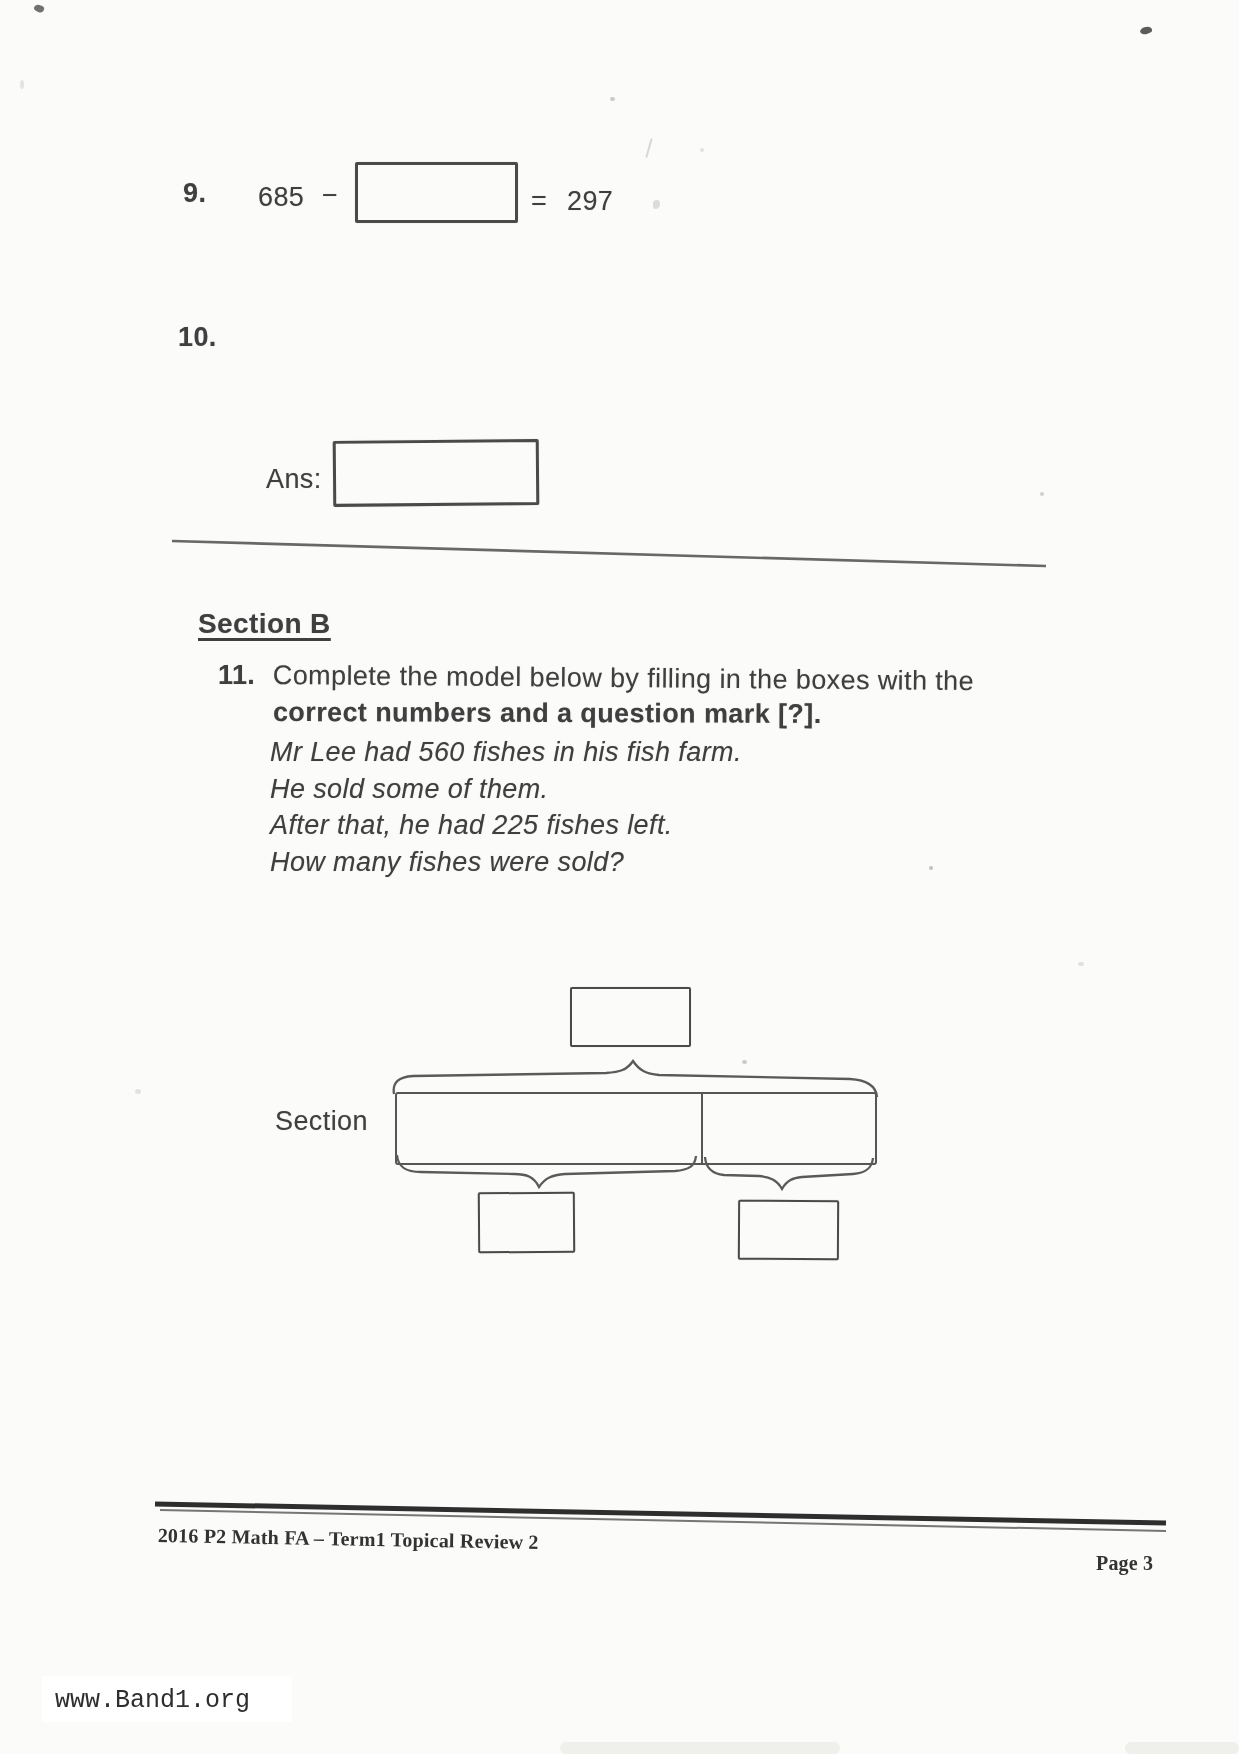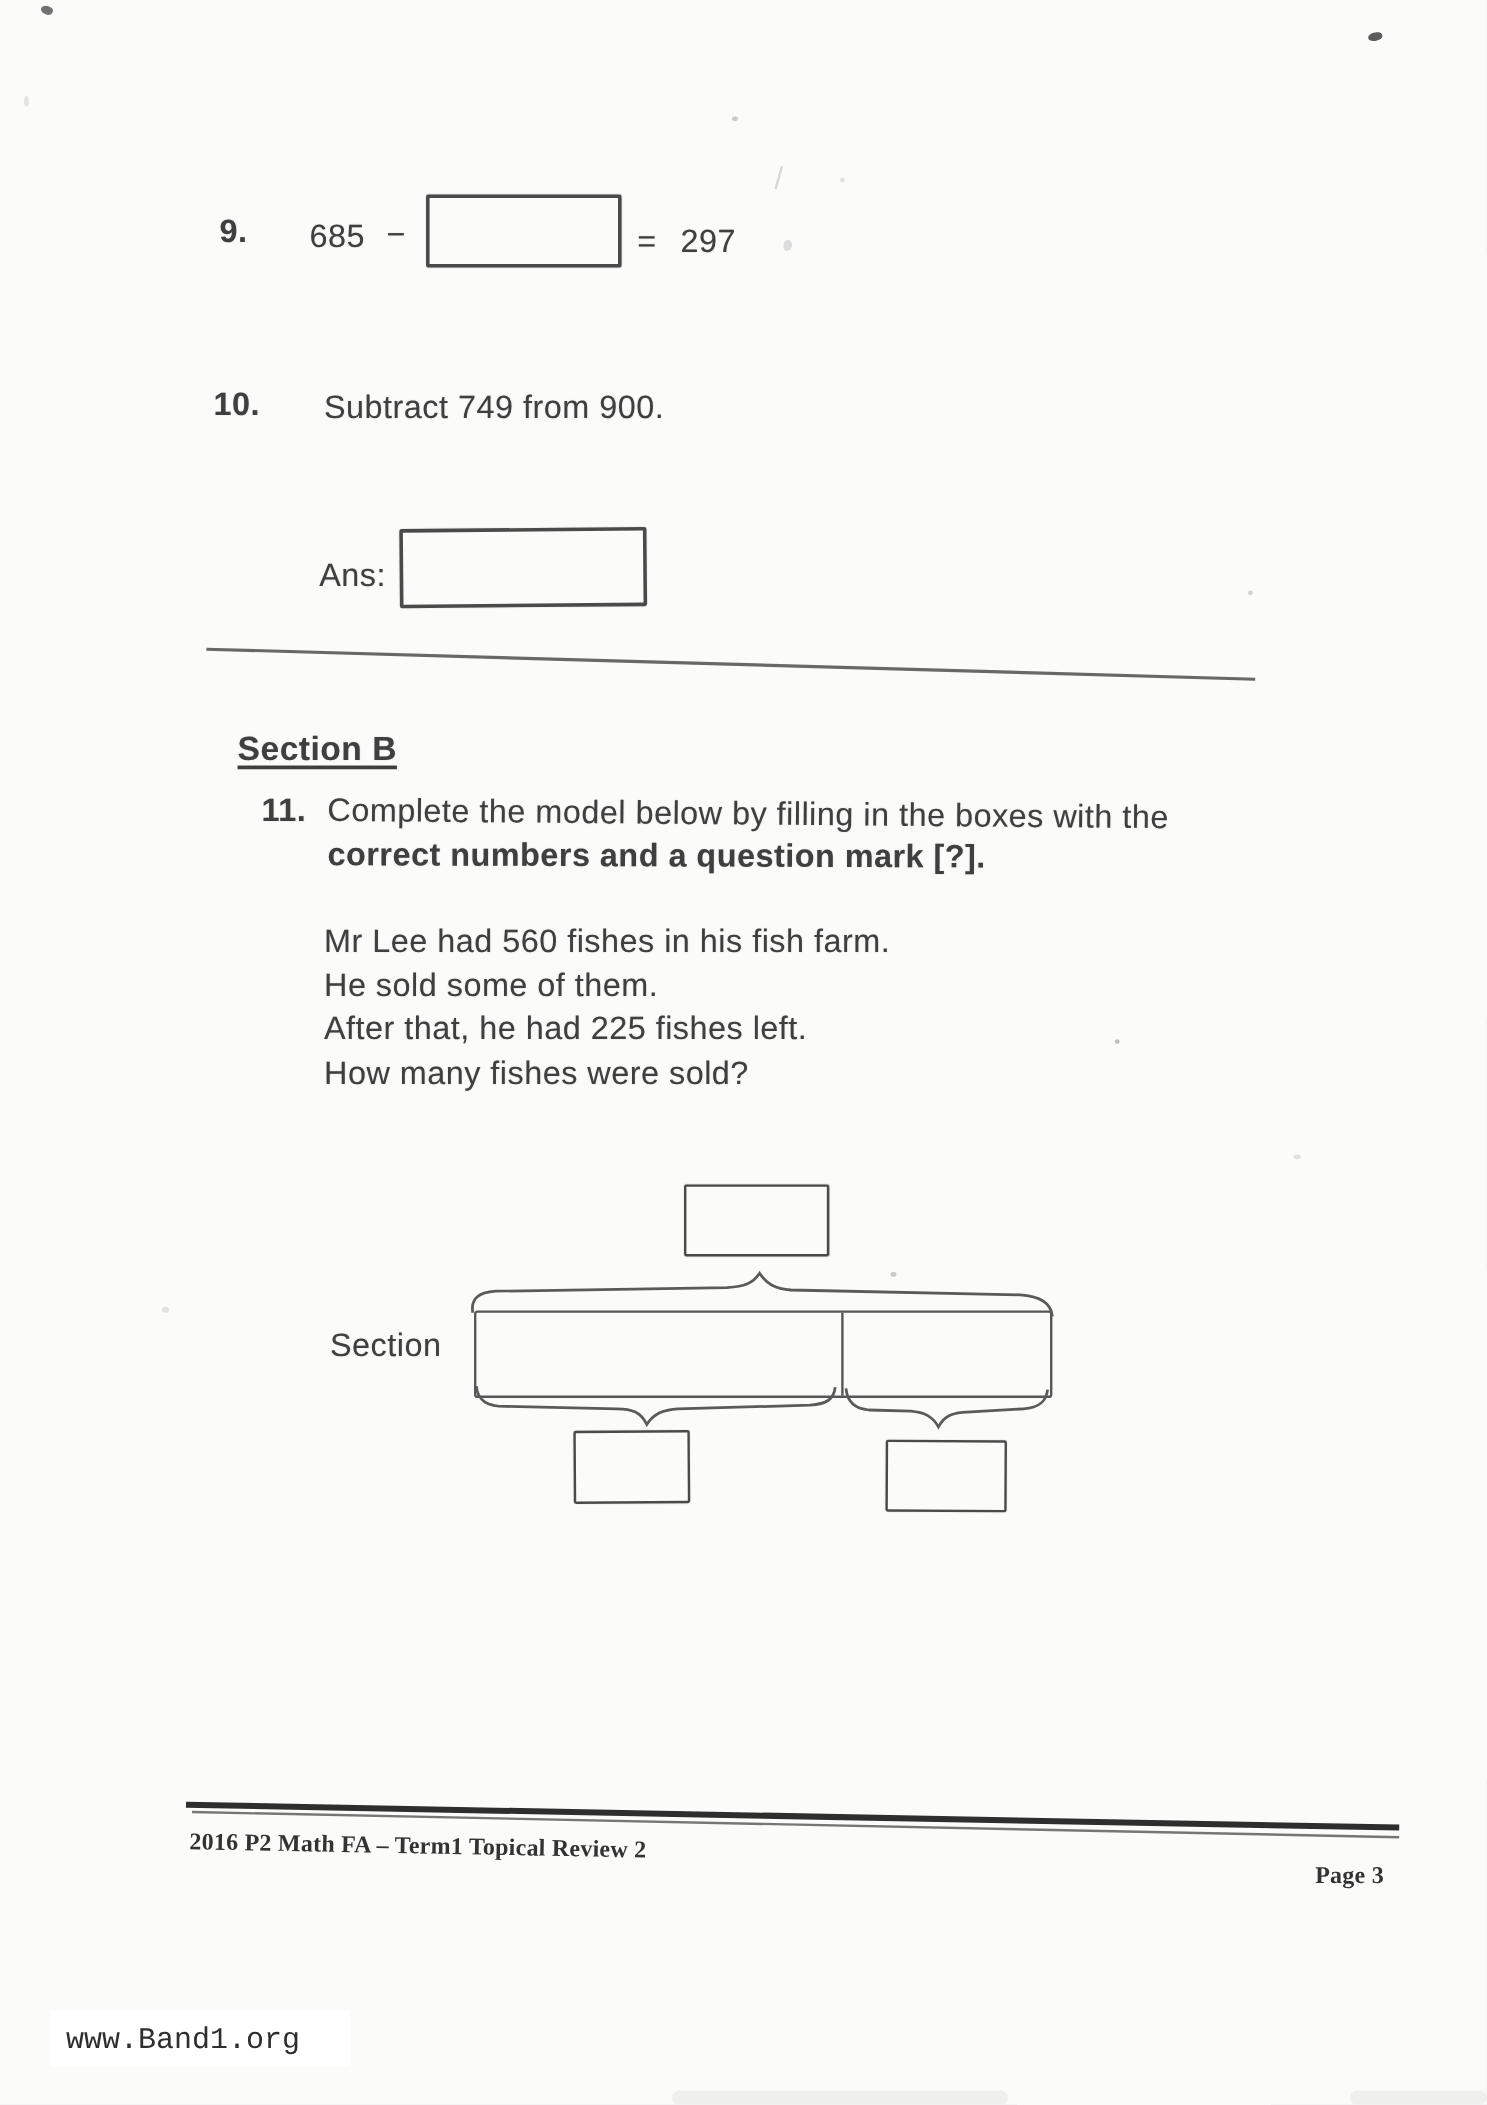--- a/index.html
+++ b/index.html
@@ -68,32 +68,31 @@
 <div id="page">
 
   <div class="abs ink qnum" style="left:183px;top:178px;">9.</div>
   <div class="abs ink body-text" style="left:258px;top:182px;">685</div>
   <div class="abs ink body-text" style="left:322px;top:180px;">−</div>
   <div class="abs answer-box" style="left:355px;top:162px;width:157px;height:55px;"></div>
   <div class="abs ink body-text" style="left:531px;top:186px;">=</div>
   <div class="abs ink body-text" style="left:567px;top:186px;">297</div>
 
   <div class="abs ink qnum" style="left:178px;top:322px;">10.</div>
-  <div class="abs ink body-text" style="left:270px;top:324px;">Subtract 749 from 900.</div>
 
   <div class="abs ink body-text" style="left:266px;top:464px;text-align:center;">Ans:</div>
   <div class="abs answer-box" style="left:333px;top:440px;width:200px;height:60px;transform:rotate(-0.5deg);"></div>
 
   <div class="abs ink section-title" style="left:178px;top:608px;margin-left:20px;">Section B</div>
 
   <div class="abs ink qnum" style="left:178px;top:660px;margin-left:40px;">11.</div>
   <div class="abs ink body-text" style="left:273px;top:660px;transform:rotate(0.5deg);transform-origin:left top;">Complete the model below by filling in the boxes with the</div>
   <div class="abs ink body-text bold" style="left:273px;top:697px;transform:rotate(0.2deg);transform-origin:left top;">correct numbers and a question mark [?].</div>
 
-  <div class="abs ink body-text problem-lines" style="left:270px;top:766px;">
+  <div class="abs ink body-text problem-lines" style="left:270px;top:734px;font-style:italic;">
     <div>Mr Lee had 560 fishes in his fish farm.</div>
     <div>He sold some of them.</div>
     <div>After that, he had 225 fishes left.</div>
     <div>How many fishes were sold?</div>
   </div>
 
   <div class="abs answer-box" style="left:570px;top:987px;width:117px;height:56px;border-width:2.5px;"></div>
 
   <div class="abs ink body-text" style="left:275px;top:1106px;">Section</div>
 

